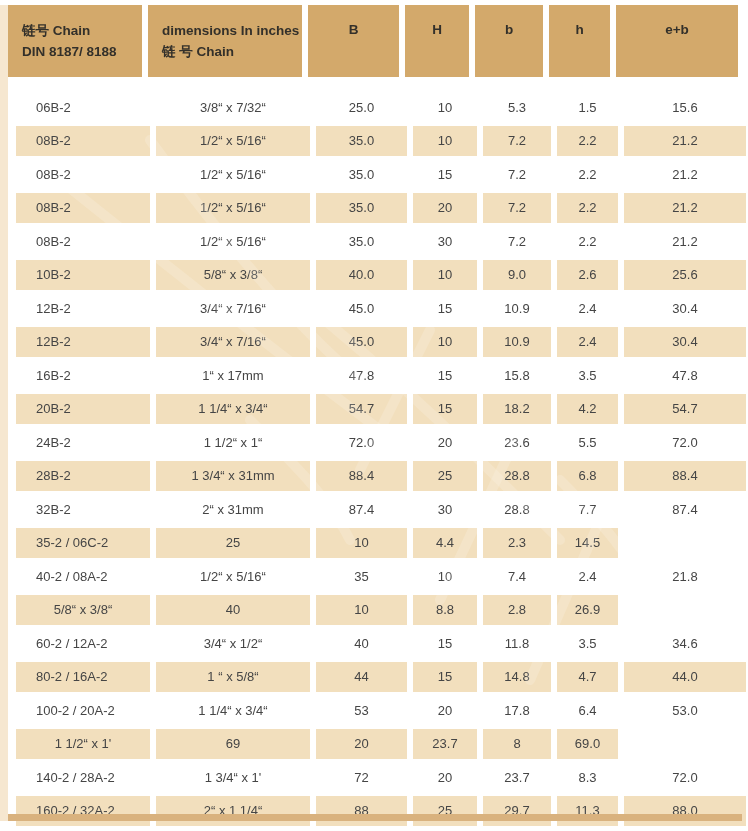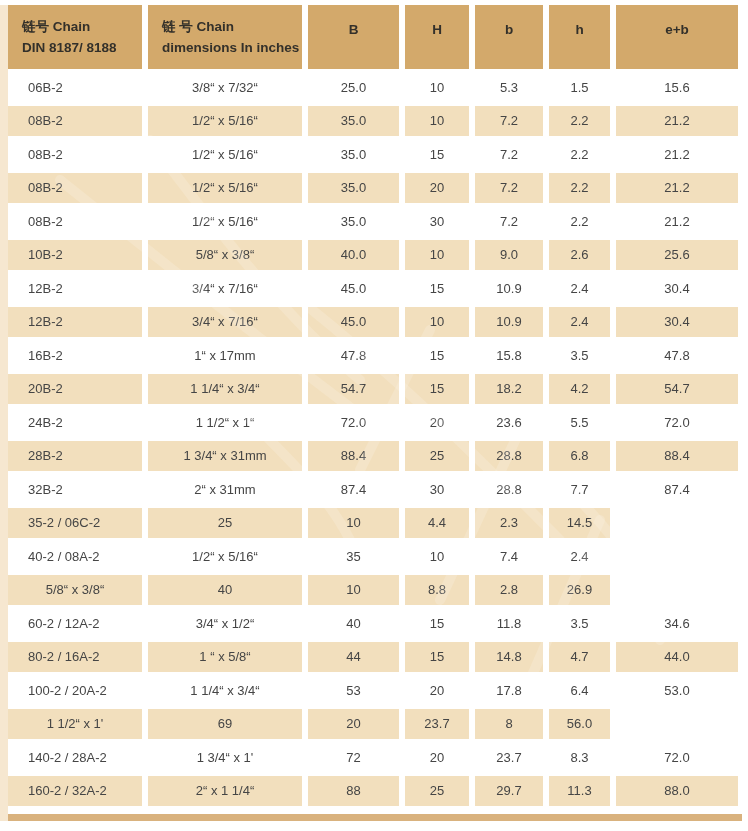--- a/index.html
+++ b/index.html
@@ -13,30 +13,30 @@
   .left-strip{
     position:absolute;left:0;top:5px;width:8px;height:816px;
     background:var(--strip,#f6e7d0);
   }
   .tbl{position:absolute;left:8px;top:5px;width:734px;}
   .hrow,.drow{
     display:grid;
     grid-template-columns:134px 154px 91px 64px 68px 61px 122px;
     column-gap:6px;
   }
-  .hrow{height:64px;margin-bottom:3px;}
+  .hrow{height:72px;margin-bottom:15px;}
   .hcell{
     background:var(--header-bg,#d3a96b);
     color:#33302a;
     font-size:13.5px;
     display:flex;flex-direction:column;justify-content:center;
   }
   .hcell.txt{padding-left:14px;line-height:21px;font-weight:600;}
   .hcell.sym{align-items:center;justify-content:flex-start;padding-top:17px;font-weight:600;}
-  .drow{height:30.5px;margin-bottom:3px;}
+  .drow{height:30.5px;margin-bottom:3px;padding-left:8px;}
   .cell{
     font-size:13px;color:#454545;
     display:flex;align-items:center;justify-content:center;
     white-space:nowrap;
   }
   .cell.c0{justify-content:flex-start;padding-left:20px;}
   .drow.tan .cell{background:var(--row-alt-bg,#f2dfbd);}
   .bottom-band{
     position:absolute;left:8px;top:814px;width:734px;height:7px;
     background:var(--bottom-line,#d9b27e);
@@ -54,22 +54,22 @@
   <div class="left-strip"></div>
 
   <div class="tbl">
 
     <div class="hrow">
       <div class="hcell txt">
         <span>链号 Chain</span>
         <span>DIN 8187/ 8188</span>
       </div>
       <div class="hcell txt">
+        <span>dimensions In inches</span>
         <span>链 号 Chain</span>
-        <span>dimensions In inches</span>
       </div>
       <div class="hcell sym">B</div>
       <div class="hcell sym">H</div>
       <div class="hcell sym">b</div>
       <div class="hcell sym">h</div>
       <div class="hcell sym">e+b</div>
     </div>
 
     <div>
         <div class="drow white">
@@ -197,20 +197,21 @@
           <div class="cell c5">2.3</div>
           <div class="cell c6">14.5</div>
         </div>
         <div class="drow white">
           <div class="cell c0">40-2 / 08A-2</div>
           <div class="cell c1">1/2“ x 5/16“</div>
           <div class="cell c2">35</div>
           <div class="cell c3">10</div>
           <div class="cell c4">7.4</div>
           <div class="cell c5">2.4</div>
+          <div class="cell c6">21.8</div>
         </div>
         <div class="drow tan">
           <div class="cell c1">5/8“ x 3/8“</div>
           <div class="cell c2">40</div>
           <div class="cell c3">10</div>
           <div class="cell c4">8.8</div>
           <div class="cell c5">2.8</div>
           <div class="cell c6">26.9</div>
         </div>
         <div class="drow white">
@@ -239,21 +240,21 @@
           <div class="cell c4">17.8</div>
           <div class="cell c5">6.4</div>
           <div class="cell c6">53.0</div>
         </div>
         <div class="drow tan">
           <div class="cell c1">1 1/2“ x 1'</div>
           <div class="cell c2">69</div>
           <div class="cell c3">20</div>
           <div class="cell c4">23.7</div>
           <div class="cell c5">8</div>
-          <div class="cell c6">56.0</div>
+          <div class="cell c6">69.0</div>
         </div>
         <div class="drow white">
           <div class="cell c0">140-2 / 28A-2</div>
           <div class="cell c1">1 3/4“ x 1'</div>
           <div class="cell c2">72</div>
           <div class="cell c3">20</div>
           <div class="cell c4">23.7</div>
           <div class="cell c5">8.3</div>
           <div class="cell c6">72.0</div>
         </div>

